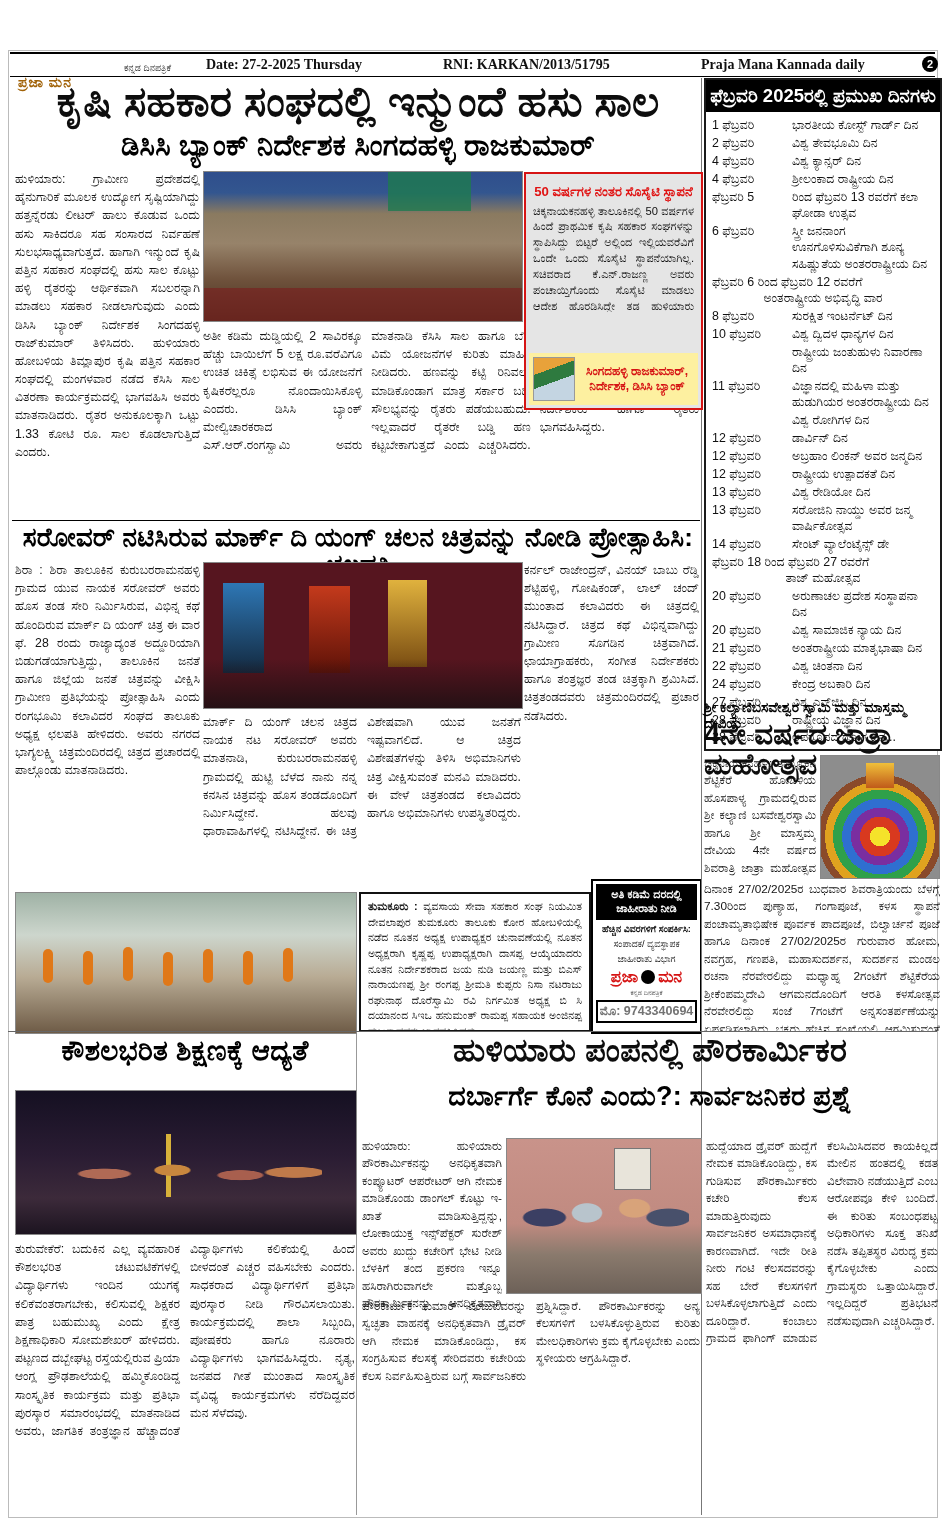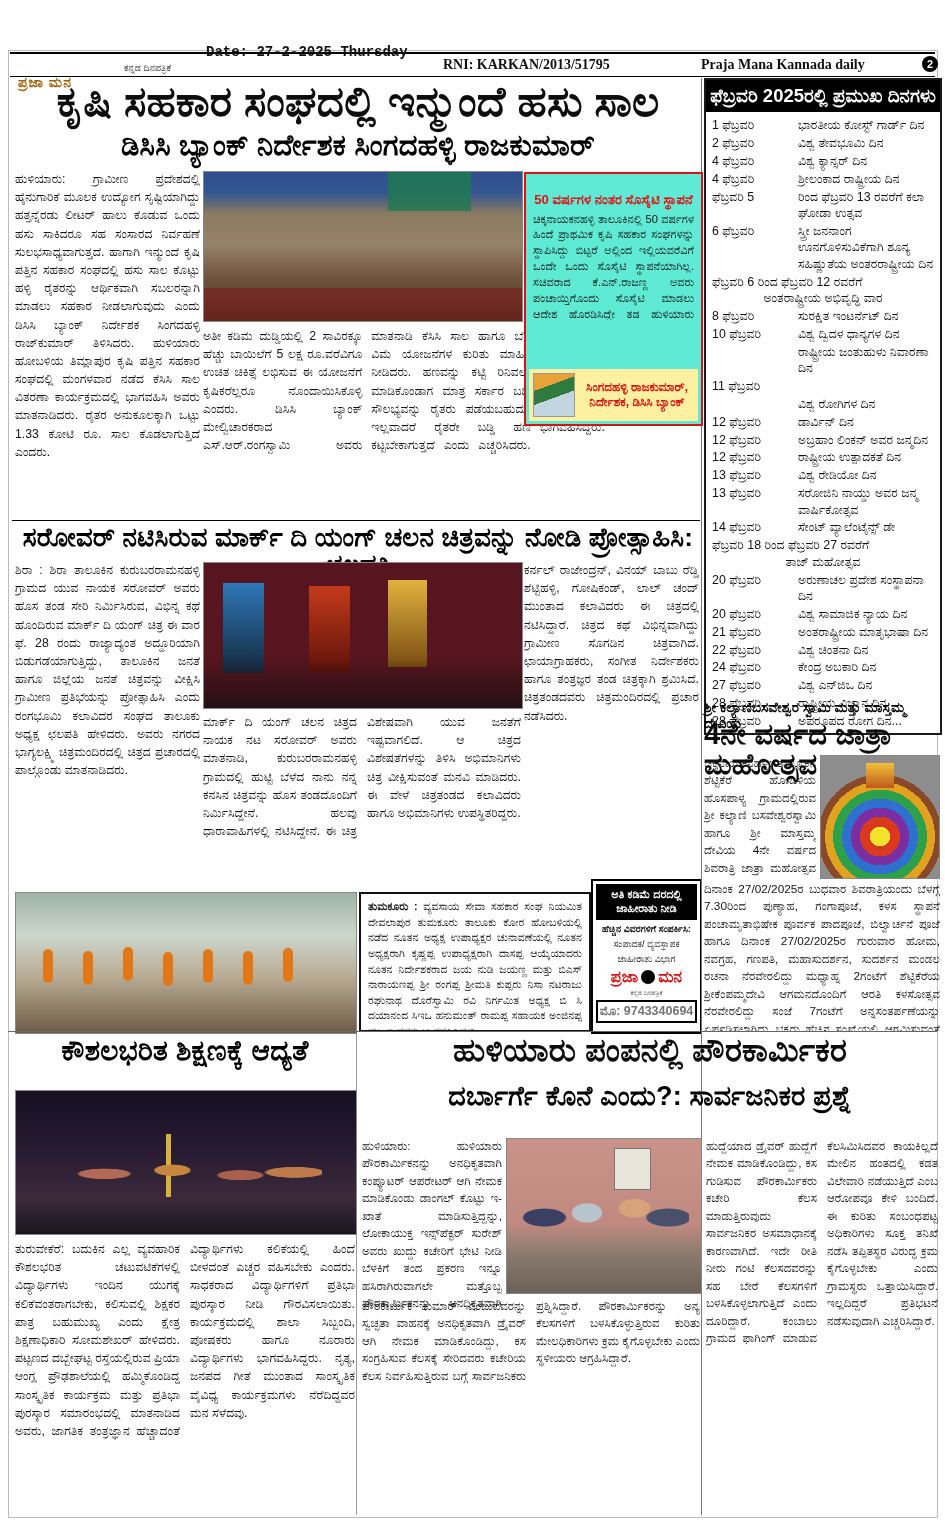--- a/index.html
+++ b/index.html
@@ -11,34 +11,34 @@
   .body-text{font-size:12.3px;line-height:1.48;text-align:justify;overflow:hidden;color:#131313;}
   .headline{font-weight:800;color:#0d0d0d;text-align:center;line-height:1.05;letter-spacing:.2px;}
   .red{color:#000000;}
   .serifmeta{font-family:"Liberation Serif","DejaVu Serif",serif;font-weight:bold;font-size:14px;}
   .photo{overflow:hidden;border:1px solid #888;}
   
   .masthead-logo{font-size:14px;font-weight:900;color:#a16207;letter-spacing:1px;margin-top:20px;}
   .page-badge{width:16px;height:16px;border-radius:50%;background:#000;color:#fff;font-size:11px;
               font-weight:bold;display:flex;align-items:center;justify-content:center;}
   
-  .quote-box{border:2px solid #d61414;background:#5eead4;padding:18px 7px;z-index:3;}
+  .quote-box{border:2px solid #d61414;background:#e5e5e5;padding:10px 7px;z-index:3;}
   .quote-lead{color:#e01313;font-weight:800;font-size:13.2px;text-align:center;line-height:1.25;margin-bottom:3px;}
   .quote-body{font-size:11.2px;line-height:1.42;text-align:justify;}
   .attr-row{position:absolute;left:3px;right:3px;bottom:3px;height:48px;background:#fdf0a0;
             display:flex;align-items:center;gap:5px;padding:2px 4px;}
   .attr-photo{width:40px;height:42px;flex:0 0 auto;border:1px solid #999;
               background:linear-gradient(160deg,#e8a23a 0 30%,#2e7a3f 30% 55%,#c4d5e2 55% 100%);}
   .attr-text{color:#d61414;font-weight:800;font-size:12px;line-height:1.25;text-align:center;flex:1;}
   
   .events-box{border:2px solid #1a1a1a;background:#fff;}
   .events-title{background:#000;color:#fff;font-weight:800;font-size:18.5px;text-align:center;
                 padding:6px 2px;line-height:1.1;}
   .events-list{padding:5px 6px 2px 6px;font-size:12.4px;line-height:1.32;}
-  .ev-row{display:grid;grid-template-columns:80px 1fr;column-gap:6px;margin-bottom:1.5px;}
+  .ev-row{display:grid;grid-template-columns:80px 1fr;column-gap:0;margin-bottom:1.5px;}
   .ev-wide{margin-bottom:1.5px;}
   .ev-wide .ev-d{display:block;}
   .ev-wide .ev-e{display:block;text-align:center;}
   
   .ad-box{border:2px solid #000;background:#fff;padding:3px;display:flex;flex-direction:column;gap:3px;}
   .ad-banner{background:#000;color:#fff;font-weight:800;font-size:11px;text-align:center;
              line-height:1.25;padding:4px 2px;}
   .ad-small{font-size:9.3px;text-align:center;font-weight:bold;line-height:1.3;}
   .ad-logo-row{display:flex;align-items:center;justify-content:center;gap:3px;color:#d61414;
                font-weight:900;font-size:16px;}
@@ -53,21 +53,21 @@
 </style>
 </head>
 <body>
 
 <div class="page">
   <div class="frame"></div>
 
   <div class="abs rule" style="left:10px;top:52px;width:925px;height:2px;"></div>
   <div class="abs masthead-logo" style="left:18px;top:54px;">ಪ್ರಜಾ ಮನ</div>
   <div class="abs" style="left:124px;top:62px;font-size:9.5px;color:#222;">ಕನ್ನಡ ದಿನಪತ್ರಿಕೆ</div>
-  <div class="abs serifmeta" style="left:206px;top:44px;font-family:Liberation Mono, monospace;">Date: 27-2-2025 Thursday</div>
+  <div class="abs serifmeta" style="left:206px;top:57px;">Date: 27-2-2025 Thursday</div>
   <div class="abs serifmeta" style="left:443px;top:57px;">RNI: KARKAN/2013/51795</div>
   <div class="abs serifmeta" style="left:701px;top:57px;">Praja Mana Kannada daily</div>
   <div class="abs page-badge" style="left:922px;top:56px;">2</div>
   <div class="abs rule" style="left:10px;top:76px;width:925px;height:1px;"></div>
 
   <div class="abs headline" style="left:15px;top:80px;width:686px;font-size:42px;">ಕೃಷಿ ಸಹಕಾರ ಸಂಘದಲ್ಲಿ ಇನ್ಮುಂದೆ ಹಸು ಸಾಲ</div>
   <div class="abs headline red" style="left:15px;top:130px;width:686px;font-size:29px;">ಡಿಸಿಸಿ ಬ್ಯಾಂಕ್ ನಿರ್ದೇಶಕ ಸಿಂಗದಹಳ್ಳಿ ರಾಜಕುಮಾರ್</div>
 
   <div class="abs body-text" style="left:15px;top:170px;width:185px;height:352px;">ಹುಳಿಯಾರು: ಗ್ರಾಮೀಣ ಪ್ರದೇಶದಲ್ಲಿ ಹೈನುಗಾರಿಕೆ ಮೂಲಕ ಉದ್ಯೋಗ ಸೃಷ್ಟಿಯಾಗಿದ್ದು ಹತ್ತನ್ನೆರಡು ಲೀಟರ್ ಹಾಲು ಕೊಡುವ ಒಂದು ಹಸು ಸಾಕಿದರೂ ಸಹ ಸಂಸಾರದ ನಿರ್ವಹಣೆ ಸುಲಭಸಾಧ್ಯವಾಗುತ್ತದೆ. ಹಾಗಾಗಿ ಇನ್ಮುಂದೆ ಕೃಷಿ ಪತ್ತಿನ ಸಹಕಾರ ಸಂಘದಲ್ಲಿ ಹಸು ಸಾಲ ಕೊಟ್ಟು ಹಳ್ಳಿ ರೈತರನ್ನು ಆರ್ಥಿಕವಾಗಿ ಸಬಲರನ್ನಾಗಿ ಮಾಡಲು ಸಹಕಾರ ನೀಡಲಾಗುವುದು ಎಂದು ಡಿಸಿಸಿ ಬ್ಯಾಂಕ್ ನಿರ್ದೇಶಕ ಸಿಂಗದಹಳ್ಳಿ ರಾಜ್‌ಕುಮಾರ್ ತಿಳಿಸಿದರು. ಹುಳಿಯಾರು ಹೋಬಳಿಯ ತಿಮ್ಲಾಪುರ ಕೃಷಿ ಪತ್ತಿನ ಸಹಕಾರ ಸಂಘದಲ್ಲಿ ಮಂಗಳವಾರ ನಡೆದ ಕೆಸಿಸಿ ಸಾಲ ವಿತರಣಾ ಕಾರ್ಯಕ್ರಮದಲ್ಲಿ ಭಾಗವಹಿಸಿ ಅವರು ಮಾತನಾಡಿದರು. ರೈತರ ಅನುಕೂಲಕ್ಕಾಗಿ ಒಟ್ಟು 1.33 ಕೋಟಿ ರೂ. ಸಾಲ ಕೊಡಲಾಗುತ್ತಿದೆ ಎಂದರು.</div>
 
@@ -170,20 +170,21 @@
         <div class="ev-row">
           <span class="ev-d">10 ಫೆಬ್ರವರಿ</span>
           <span class="ev-e">ವಿಶ್ವ ದ್ವಿದಳ ಧಾನ್ಯಗಳ ದಿನ</span>
         </div>
         <div class="ev-row">
           <span class="ev-d"></span>
           <span class="ev-e">ರಾಷ್ಟ್ರೀಯ ಜಂತುಹುಳು ನಿವಾರಣಾ ದಿನ</span>
         </div>
         <div class="ev-row">
           <span class="ev-d">11 ಫೆಬ್ರವರಿ</span>
+          <span class="ev-e">ವಿಜ್ಞಾನದಲ್ಲಿ ಮಹಿಳಾ ಮತ್ತು ಹುಡುಗಿಯರ ಅಂತರರಾಷ್ಟ್ರೀಯ ದಿನ</span>
         </div>
         <div class="ev-row">
           <span class="ev-d"></span>
           <span class="ev-e">ವಿಶ್ವ ರೋಗಿಗಳ ದಿನ</span>
         </div>
         <div class="ev-row">
           <span class="ev-d">12 ಫೆಬ್ರವರಿ</span>
           <span class="ev-e">ಡಾರ್ವಿನ್ ದಿನ</span>
         </div>
         <div class="ev-row">

